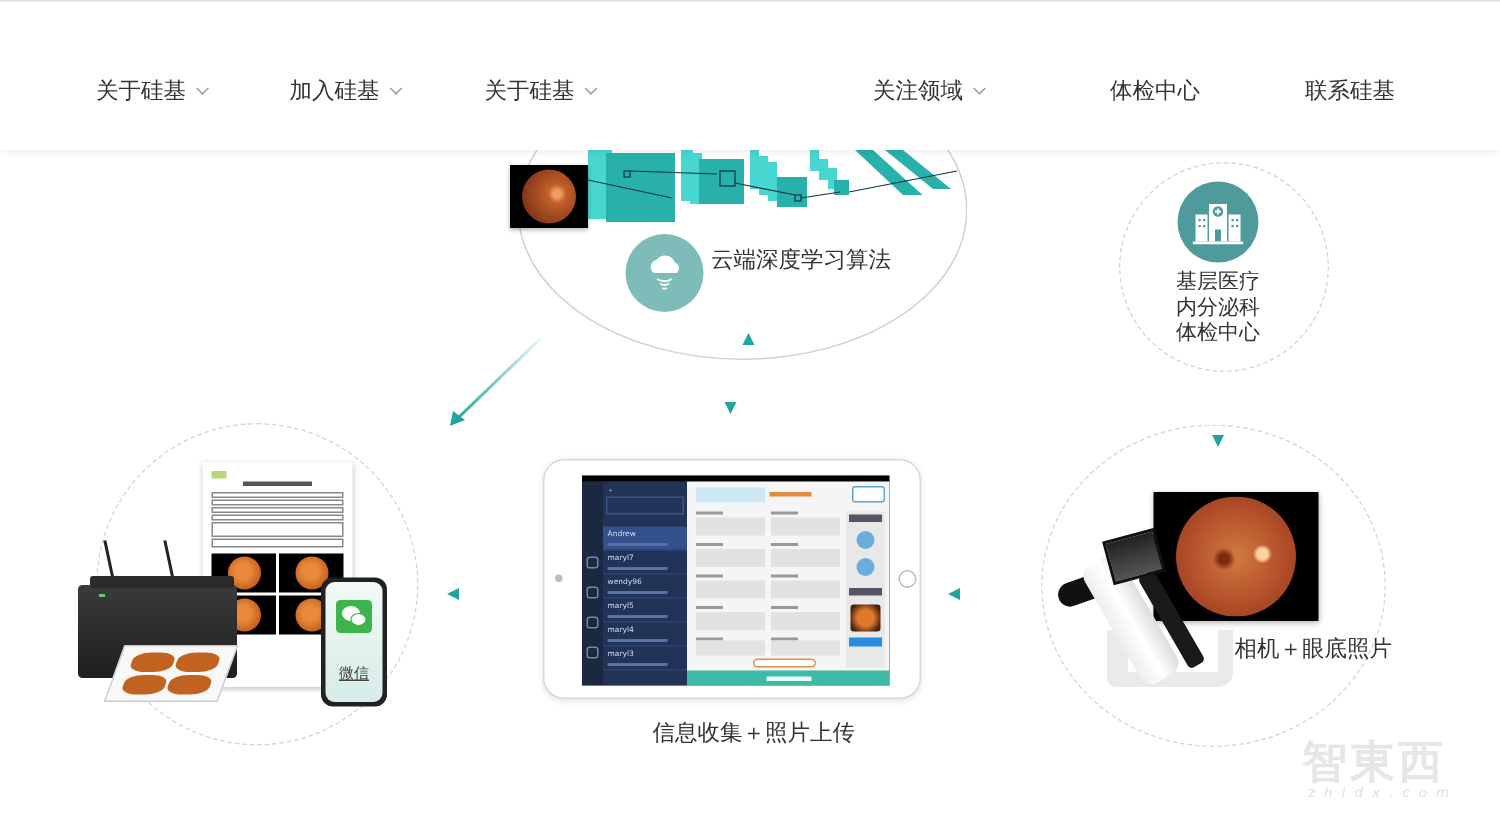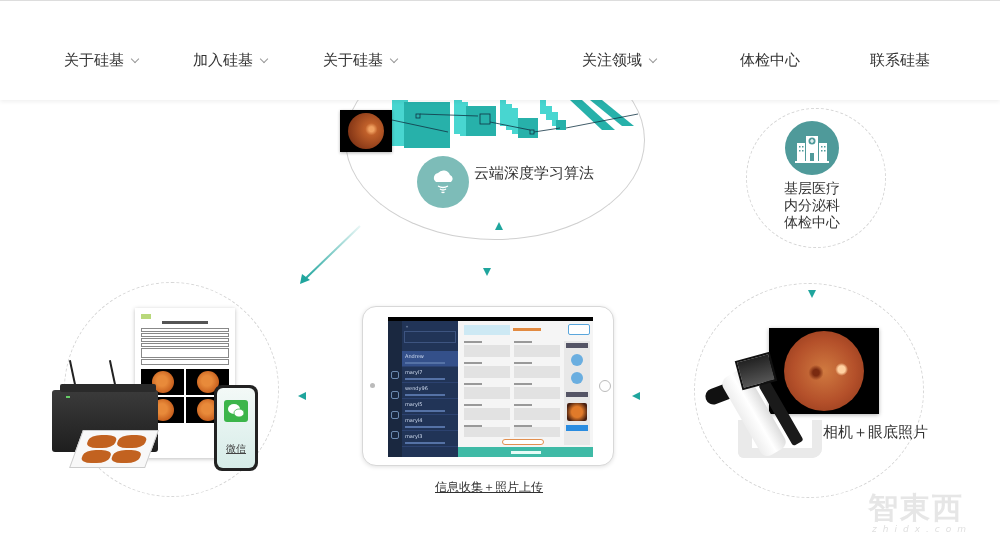--- a/index.html
+++ b/index.html
@@ -134,21 +134,21 @@
   .side-head { height: 5px; background: #556; margin: 2px; }
   .side-dot { width: 12px; height: 12px; border-radius: 50%; background: #6aaee0; margin: 6px auto 2px; }
   .side-thumb { width: 20px; height: 18px; margin: 6px auto 0; background: radial-gradient(circle, #e07a2a 0 40%, #4a2010 80%); border-radius: 2px; }
   .side-btn { height: 6px; background: #2a8ce0; margin: 4px 2px 0; }
   .form-pill { position: absolute; left: 44px; top: 118px; width: 42px; height: 6px; border: 1px solid #e29050; border-radius: 4px; background: #fff; }
   .form-submit {
     position: absolute; left: 0; top: 126px; width: 135px; height: 10px; background: #3fbaa6;
     display: flex; align-items: center; justify-content: center;
   }
   .form-submit span { width: 30px; height: 3px; background: #e6fbf7; }
-  .tablet-label { position: absolute; left: 435px; top: 479px; font-size: 12px; color: #333; white-space: nowrap; text-decoration: underline; }
+  .tablet-label { position: absolute; left: 435px; top: 479px; font-size: 15px; color: #333; white-space: nowrap; }
 
   
   .right-circle {
     position: absolute; left: 694px; top: 283px; width: 230px; height: 215px;
     border: 1px dashed #d6d6d6; border-radius: 50%;
   }
   .fundus-large {
     position: absolute; left: 769px; top: 328px; width: 110px; height: 86px; background: #000;
     box-shadow: 0 1px 4px rgba(0,0,0,0.3);
     display: flex; align-items: center; justify-content: center;

